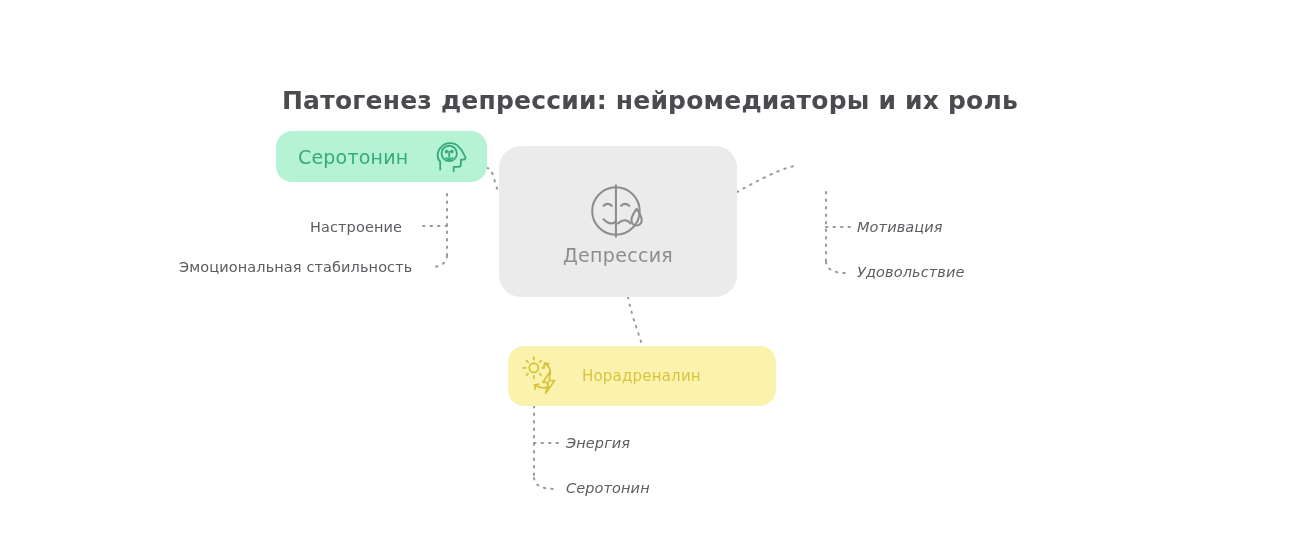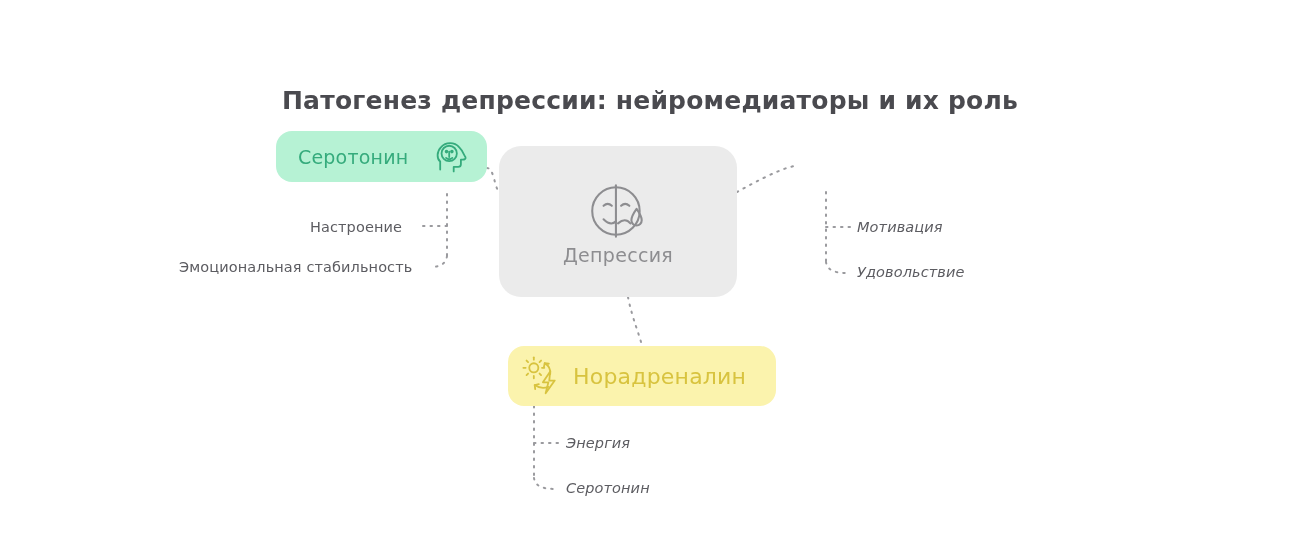--- a/index.html
+++ b/index.html
@@ -110,24 +110,24 @@
   #node-noradrenaline {
     left: 508px;
     top: 346px;
     width: 268px;
     height: 60px;
     background: #fbf3ad;
     padding: 0 20px 0 14px;
     justify-content: flex-start;
   }
   #node-noradrenaline .node-label {
-    font-size: 22px;
+    font-size: 15px;
     color: #d8c33f;
     letter-spacing: 0.2px;
-    margin-left: 11px;
+    margin-left: 20px;
   }
 
   .node-icon {
     flex: 0 0 auto;
     display: block;
   }
 
   
   .sub-label {
     position: absolute;

